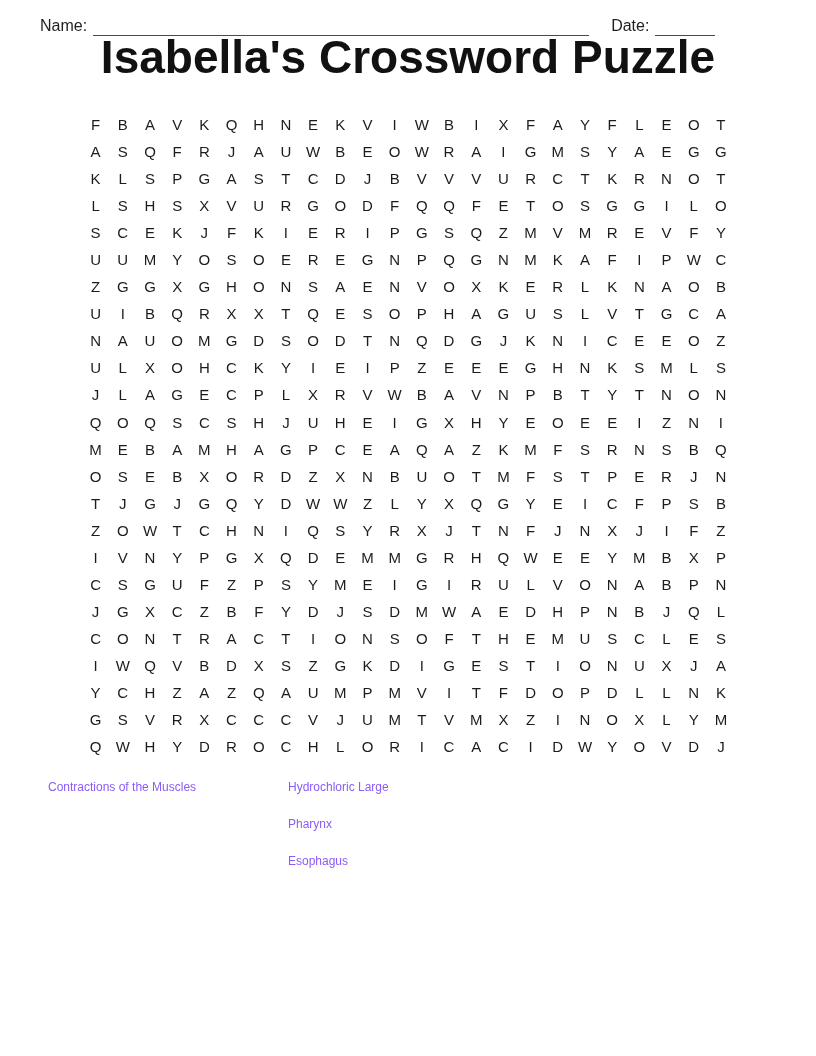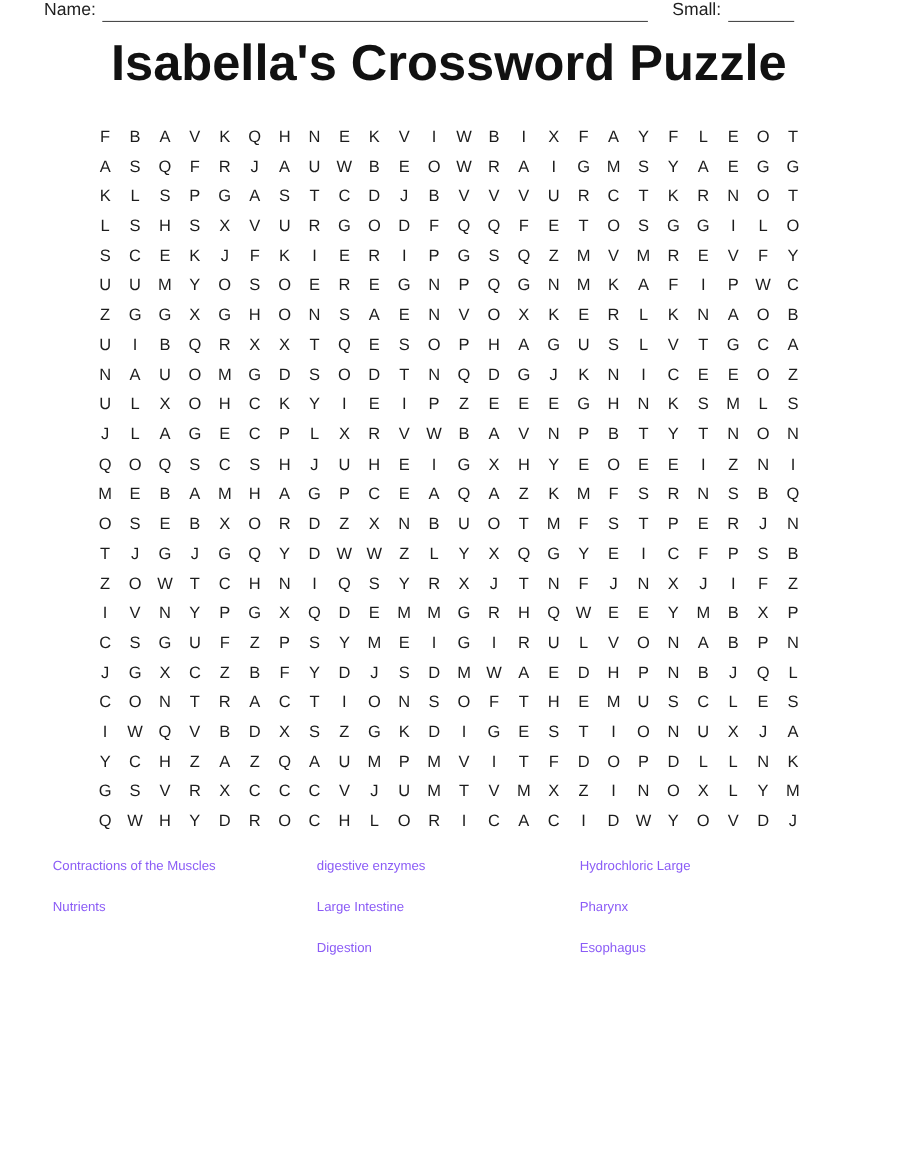--- a/index.html
+++ b/index.html
@@ -12,21 +12,21 @@
     height: 1056px;
     position: relative;
     font-family: "Liberation Sans", sans-serif;
     color: #1a1a1a;
     overflow: hidden;
   }
 
   
   .header {
     position: absolute;
-    top: 1px;
+    top: 17px;
     left: 40px;
     width: 698px;
     display: flex;
     align-items: flex-end;
     font-size: 16px;
     color: #1f1f1f;
   }
   .hdr-label {
     white-space: nowrap;
     padding-bottom: 1px;
@@ -86,21 +86,21 @@
     color: #8b5cf6;
     white-space: nowrap;
   }
 </style>
 </head>
 <body>
 
 <div class="header">
   <span class="hdr-label">Name:</span>
   <span class="fill-line name-line"></span>
-  <span class="hdr-label">Small:</span>
+  <span class="hdr-label">Date:</span>
   <span class="fill-line date-line"></span>
 </div>
 
 <div class="title">Isabella's Crossword Puzzle</div>
 
 <div class="grid">
     <span class="cell">F</span>
     <span class="cell">B</span>
     <span class="cell">A</span>
     <span class="cell">V</span>
@@ -674,25 +674,19 @@
     <span class="cell">Y</span>
     <span class="cell">O</span>
     <span class="cell">V</span>
     <span class="cell">D</span>
     <span class="cell">J</span>
   </div>
 
 <div class="word-list">
     <div class="word-col word-col-1">
       <div class="word-item">Contractions of the Muscles</div>
-      <div class="word-item">Nutrients</div>
-    </div>
-    <div class="word-col word-col-2">
-      <div class="word-item">digestive enzymes</div>
-      <div class="word-item">Large Intestine</div>
-      <div class="word-item">Digestion</div>
     </div>
     <div class="word-col word-col-3">
       <div class="word-item">Hydrochloric Large</div>
       <div class="word-item">Pharynx</div>
       <div class="word-item">Esophagus</div>
     </div>
   </div>
 
 </body></html>

